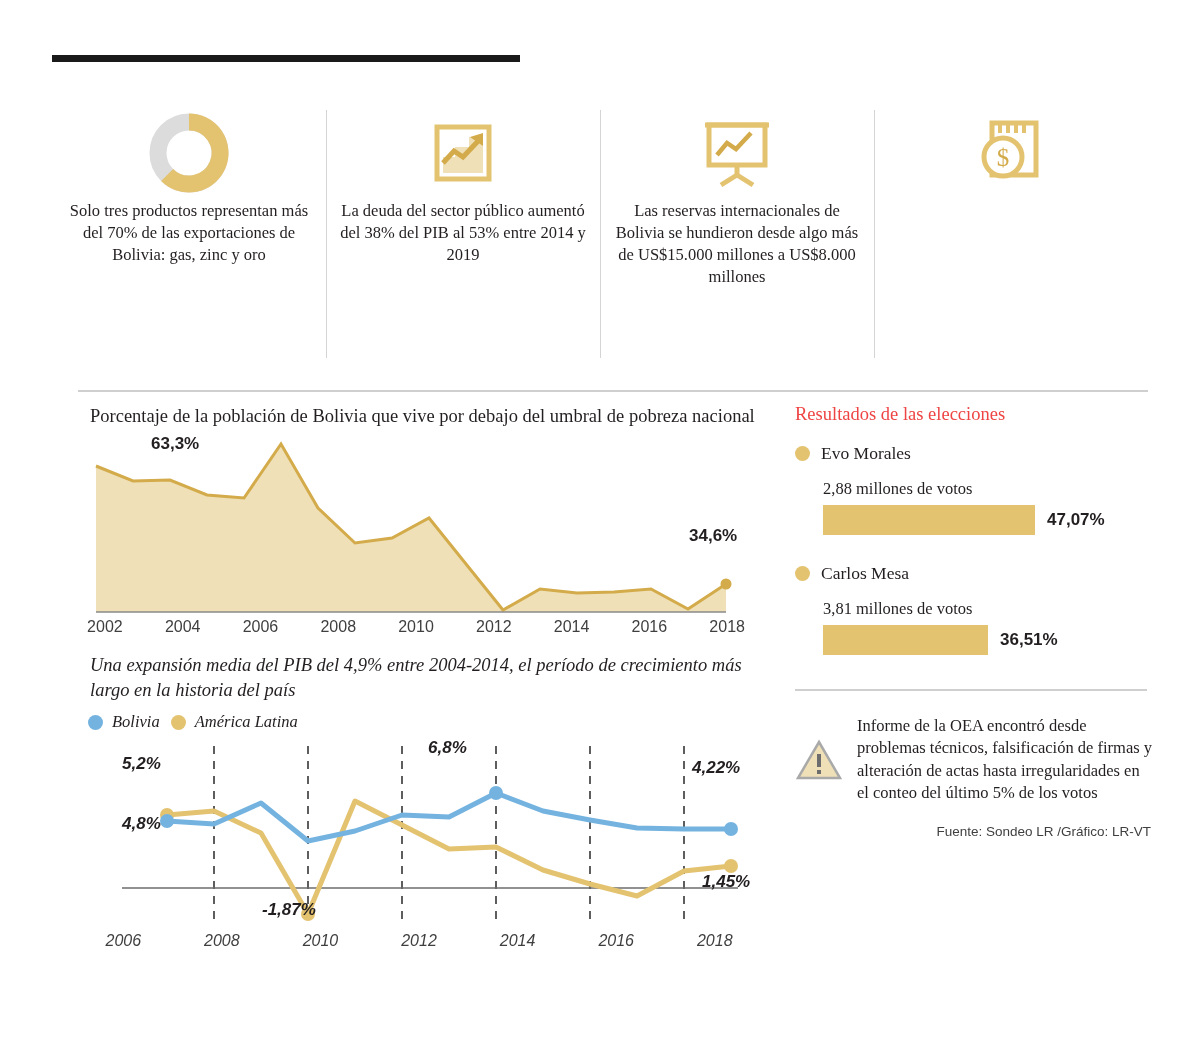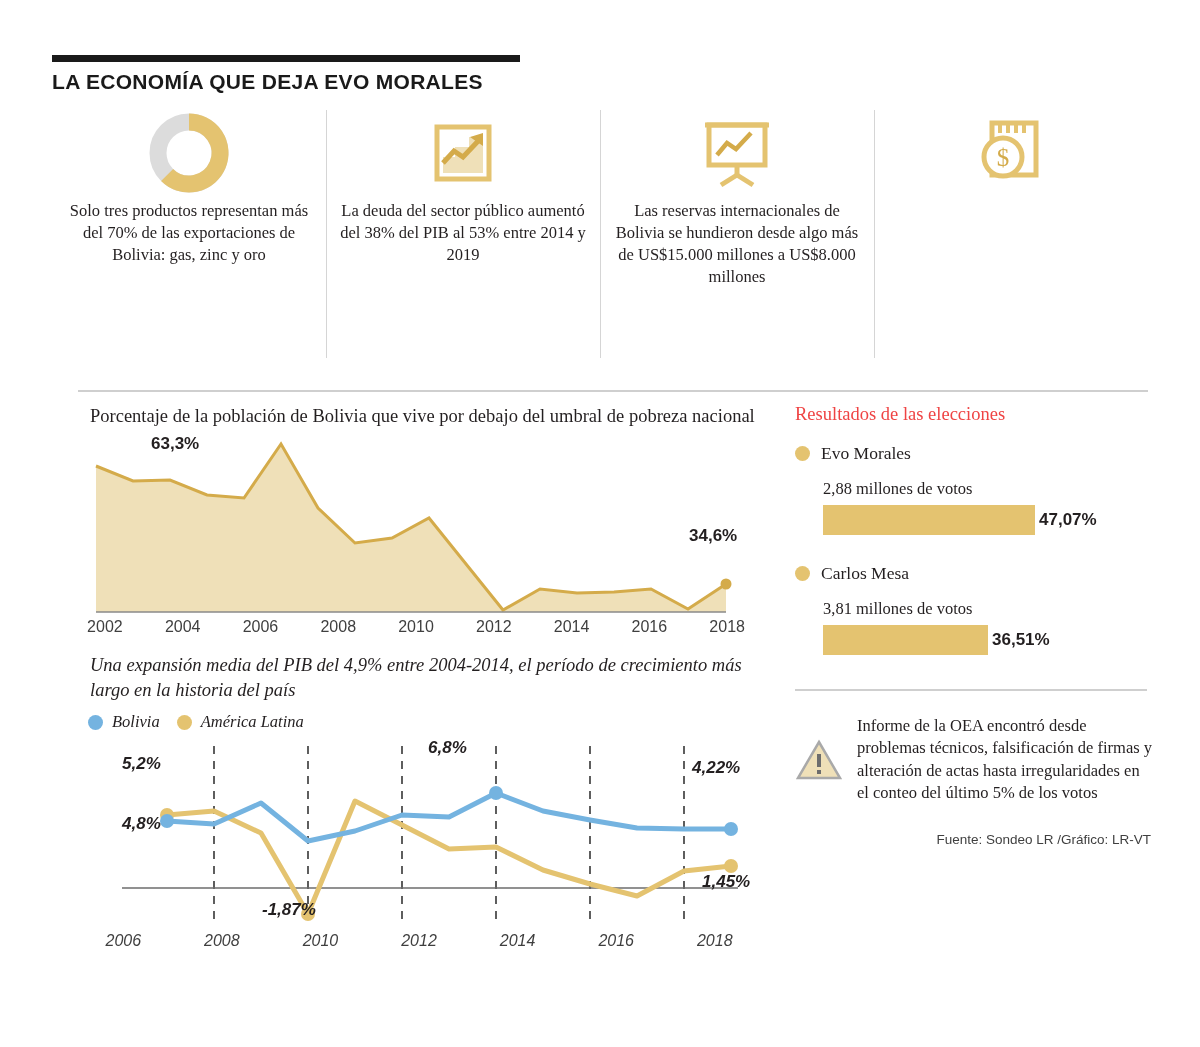--- a/index.html
+++ b/index.html
@@ -68,63 +68,62 @@
     position:absolute; left:623px; top:92px;
     font-size:17px; font-weight:bold; color:#231f20;
   }
   .axis-years {
     position:absolute; left:0; top:184px; width:700px;
     display:flex; font-size:16px; color:#3f3f3f;
   }
   .axis-years span { flex:1 1 0; text-align:center; }
 
   .gdp-block { position:relative; width:700px; margin-top:4px;font-style:italic; }
-  .legend { display:flex; gap:17px; margin:10px 0 4px 22px; }
+  .legend { display:flex; gap:11px; margin:10px 0 4px 22px; }
   .legend-item { display:flex; align-items:center; gap:9px; font-size:16.5px;
     font-family:"Liberation Serif", serif; }
   .legend-dot { width:15px; height:15px; border-radius:50%; display:block; }
   .gdp-wrap { position:relative; width:700px; height:250px; }
 
   .tag { position:absolute; font-size:17px; font-weight:bold; color:#231f20; }
 
   
   .right-col { position:absolute; left:795px; top:404px; width:360px; }
   .right-title {
     font-family:"Liberation Serif", serif;
     font-size:18.5px; color:#ef4444; margin-bottom:18px;
   }
   .cand { margin-bottom:6px; }
   .cand-name { display:flex; align-items:center; gap:11px;
     font-family:"Liberation Serif", serif; font-size:17.5px; }
   .cand-votes { font-family:"Liberation Serif", serif; font-size:16.5px;
     margin:15px 0 6px 28px; }
-  .bar-row { display:flex; align-items:center; gap:4px; margin-left:28px; }
+  .bar-row { display:flex; align-items:center; gap:12px; margin-left:28px; }
   .bar { height:30px; background:#e4c370; }
   .bar-val { font-size:17px; font-weight:bold; }
 
   .right-rule { width:352px; height:2px; background:#cfcfcf; margin:34px 0 0 0; }
 
   .oea { display:flex; align-items:center; gap:14px; margin-top:24px; }
   .oea-text {
     font-family:"Liberation Serif", serif; font-size:16.5px; line-height:1.35;
     text-align:left; color:#231f20; flex:1;
   }
   .source {
-    margin-top:28px; text-align:right; font-size:13.5px; color:#3f3f3f;
+    margin-top:20px; text-align:right; font-size:13.5px; color:#3f3f3f;
     font-family:"Liberation Sans", sans-serif; padding-right:4px;
   }
   svg { display:block; overflow:visible; }
 </style>
 </head>
 <body>
 
 <div class="page">
 
   <div class="top-rule"></div>
-  <div class="title">LA ECONOMÍA QUE DEJA EVO MORALES</div>
 
   <div class="kpi-row">
 
     <div class="kpi">
       <div class="kpi-icon">
         <svg width="82" height="82" viewBox="0 0 82 82">
           <circle cx="41" cy="41" r="31" fill="none" stroke="#dcdcdc" stroke-width="17"></circle>
           <path d="M41 10 a31 31 0 1 1 -21.9 52.9" fill="none" stroke="#e4c370" stroke-width="17"></path>
         </svg>
       </div>

